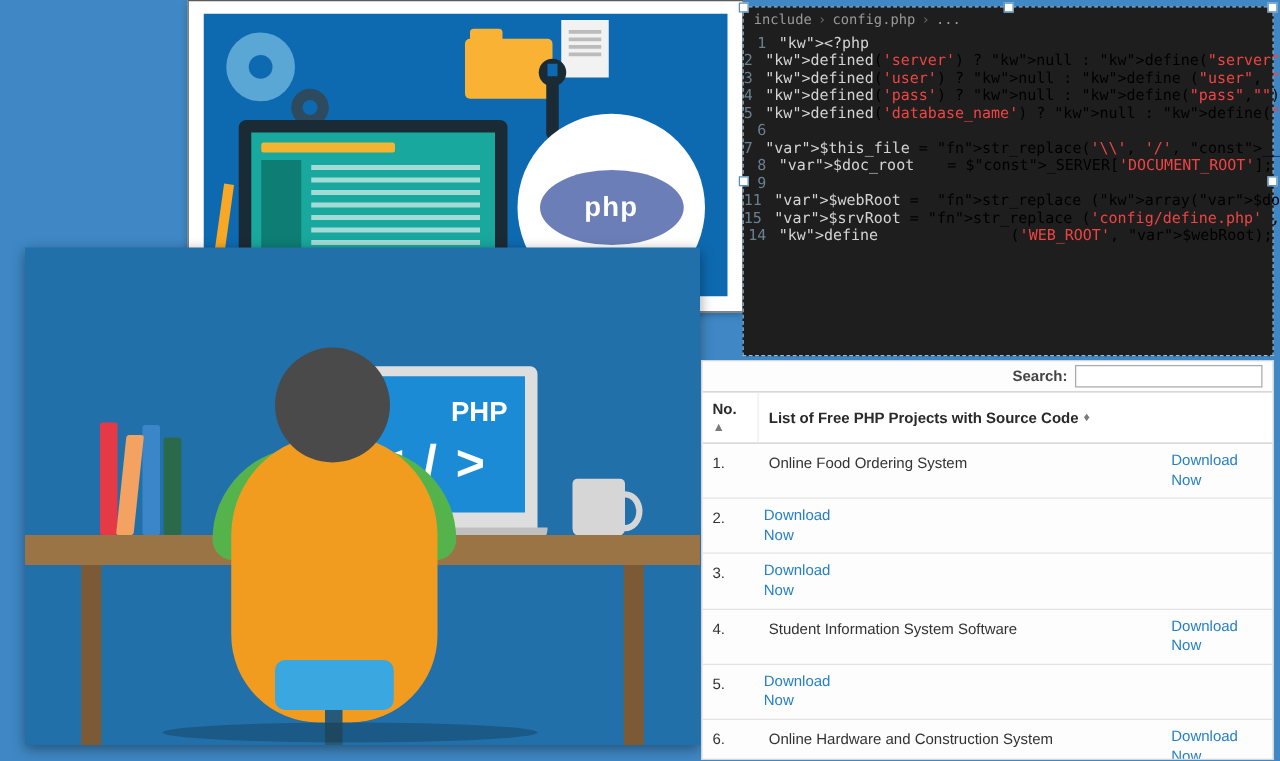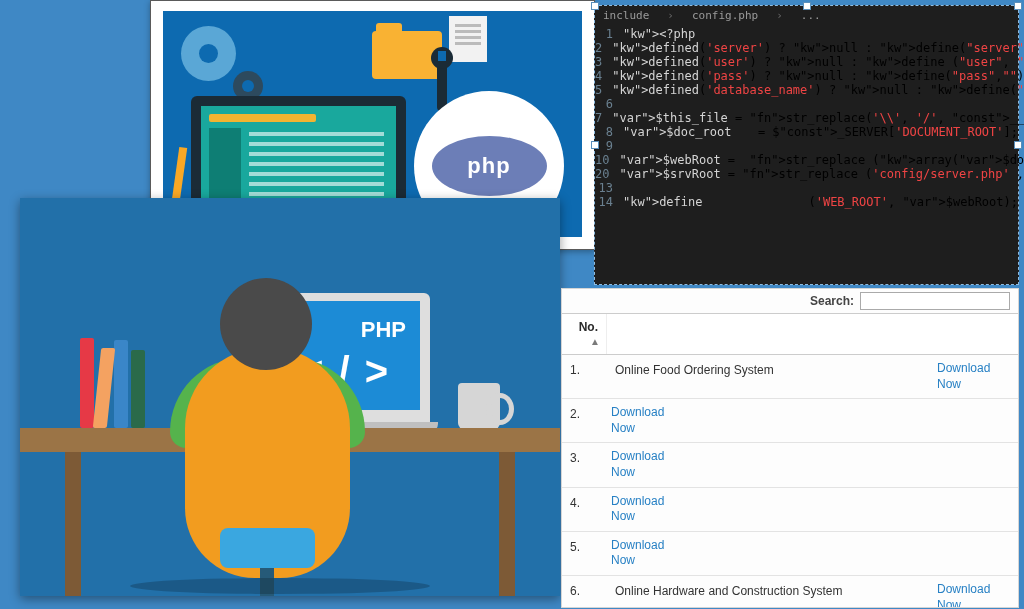--- a/index.html
+++ b/index.html
@@ -122,21 +122,21 @@
     font-family: Consolas, monospace;
     font-size:12px;
     border:1px dashed #8fbce0;
   }
   .editor-handle{position:absolute;width:8px;height:8px;background:#fff;border:1px solid #5a8fbb;}
   .eh-tl{left:-4px;top:-4px;} .eh-tr{right:-4px;top:-4px;}
   .eh-ml{left:-4px;top:50%;margin-top:-4px;} .eh-mr{right:-4px;top:50%;margin-top:-4px;}
   .eh-tm{left:50%;top:-4px;margin-left:-4px;}
   .breadcrumb{
     color:#9a9a9a; padding:3px 8px; font-size:11px;
-    display:flex; align-items:center; gap:18px;
+    display:flex; align-items:center; gap:5px;
   }
   .breadcrumb .chev{color:#6a6a6a;}
   .code-area{padding:2px 0 4px 0;}
   .code-line{display:flex;white-space:pre;}
   .gutter{width:28px;text-align:right;color:#6a8090;padding-right:10px;user-select:none;}
   .code{flex:1;color:#d4d4d4;} .str{color:#ef4444;}
 
   
   .proj {
     position:absolute; right:5px; top:288px;
@@ -153,21 +153,21 @@
     font-weight:bold; color:#444;
   }
   .proj-search input{
     width:150px; height:18px; border:1px solid #aaa;
     font-size:11px; padding:0 4px;
   }
   .proj-head{
     display:flex; background:#fff; border-top:1px solid #ccc;border-bottom:1px solid #ccc;
     font-weight:bold; color:#2a2a2a;
   }
-  .proj-head .c-no{width:45px;padding:6px 8px;border-right:1px solid #eee;text-align:right;}
+  .proj-head .c-no{width:45px;padding:6px 8px;border-right:1px solid #eee;}
   .proj-head .c-title{flex:1;padding:6px 8px;display:flex;align-items:center;gap:4px;}
   .proj-head .c-dl{width:85px;padding:6px 4px;}
   .sort-ic{color:#7a7a7a;font-size:10px;letter-spacing:-2px;}
   .proj-row{
     display:flex; border-bottom:1px solid #e3e3e3; min-height:40px;
   }
   .proj-row .c-no{width:45px;padding:8px;}
   .proj-row .c-title{flex:1;padding:8px;}
   .proj-row .c-dl{width:85px;padding:6px 4px;}
   .dl-link{color:#2780c4;cursor:pointer;line-height:1.3;}
@@ -238,54 +238,58 @@
   <div class="code-area" id="code-area">
       <div class="code-line"><span class="gutter">1</span><span class="code"><span class="&lt;span">"kw"</span>&gt;&lt;?php</span></div>
       <div class="code-line"><span class="gutter">2</span><span class="code"><span class="&lt;span">"kw"</span>&gt;defined</span>(<span class="str">'server'</span>) ? <span class="&lt;span">"kw"</span>&gt;null : <span class="&lt;span">"kw"</span>&gt;define(<span class="str">"server"</span>, );</div>
       <div class="code-line"><span class="gutter">3</span><span class="code"><span class="&lt;span">"kw"</span>&gt;defined</span>(<span class="str">'user'</span>) ? <span class="&lt;span">"kw"</span>&gt;null : <span class="&lt;span">"kw"</span>&gt;define (<span class="str">"user"</span>, <span class="str">"root"</span>) ;</div>
       <div class="code-line"><span class="gutter">4</span><span class="code"><span class="&lt;span">"kw"</span>&gt;defined</span>(<span class="str">'pass'</span>) ? <span class="&lt;span">"kw"</span>&gt;null : <span class="&lt;span">"kw"</span>&gt;define(<span class="str">"pass"</span>,<span class="str">""</span>);</div>
       <div class="code-line"><span class="gutter">5</span><span class="code"><span class="&lt;span">"kw"</span>&gt;defined</span>(<span class="str">'database_name'</span>) ? <span class="&lt;span">"kw"</span>&gt;null : <span class="&lt;span">"kw"</span>&gt;define(<span class="str">"database_name"</span>, ) ;</div>
       <div class="code-line"><span class="gutter">6</span><span class="code">&nbsp;</span></div>
       <div class="code-line"><span class="gutter">7</span><span class="code"><span class="&lt;span">"var"</span>&gt;$this_file</span> = <span class="&lt;span">"fn"</span>&gt;str_replace(<span class="str">'\\'</span>, <span class="str">'/'</span>, <span class="&lt;span">"const"</span>&gt;__File__) ;</div>
       <div class="code-line"><span class="gutter">8</span><span class="code"><span class="&lt;span">"var"</span>&gt;$doc_root</span> = $<span class="&lt;span">"const"</span>&gt;_SERVER[<span class="str">'DOCUMENT_ROOT'</span>];</div>
       <div class="code-line"><span class="gutter">9</span><span class="code">&nbsp;</span></div>
-      <div class="code-line"><span class="gutter">10</span><span class="code"><span class="&lt;span">"var"</span>&gt;$webRoot</span> =  <span class="&lt;span">"fn"</span>&gt;str_replace (<span class="&lt;span">"kw"</span>&gt;array(<span class="&lt;span">"var"</span>&gt;$doc_root, ) ,  , &gt;$this_</div>
-      <div class="code-line"><span class="gutter">20</span><span class="code"><span class="&lt;span">"var"</span>&gt;$srvRoot</span> = <span class="&lt;span">"fn"</span>&gt;str_replace (<span class="str">'config/server.php'</span> ,, &gt;$this_file);</div>
-      <div class="code-line"><span class="gutter">13</span><span class="code">&nbsp;</span></div>
+      <div class="code-line"><span class="gutter">11</span><span class="code"><span class="&lt;span">"var"</span>&gt;$webRoot</span> =  <span class="&lt;span">"fn"</span>&gt;str_replace (<span class="&lt;span">"kw"</span>&gt;array(<span class="&lt;span">"var"</span>&gt;$doc_root, ) ,  , &gt;$this_</div>
+      <div class="code-line"><span class="gutter">15</span><span class="code"><span class="&lt;span">"var"</span>&gt;$srvRoot</span> = <span class="&lt;span">"fn"</span>&gt;str_replace (<span class="str">'config/define.php'</span> ,, &gt;$this_file);</div>
       <div class="code-line"><span class="gutter">14</span><span class="code"><span class="&lt;span">"kw"</span>&gt;define</span>(<span class="str">'WEB_ROOT'</span>, <span class="&lt;span">"var"</span>&gt;$webRoot);</div>
     </div>
 </div>
 
 <div class="proj">
   <div class="proj-search">
     <span>Search:</span>
     <input type="text" value="" style="">
   </div>
   <div class="proj-head">
     <div class="c-no">
       <span>No.</span>
       <span class="sort-ic">▲</span>
     </div>
+    <div class="c-title">
+      <span>List of Free PHP Projects with Source Code</span>
+      <span class="sort-ic">♦</span>
+    </div>
   </div>
   <div id="proj-body">
       <div class="proj-row">
         <div class="c-no">1.</div>
         <div class="c-title">Online Food Ordering System</div>
         <div class="c-dl"><span class="dl-link">Download Now</span></div>
       </div>
       <div class="proj-row">
         <div class="c-no">2.</div>
         <div class="c-dl"><span class="dl-link">Download Now</span></div>
       </div>
       <div class="proj-row">
         <div class="c-no">3.</div>
         <div class="c-dl"><span class="dl-link">Download Now</span></div>
       </div>
       <div class="proj-row">
         <div class="c-no">4.</div>
+        <div class="c-title">Student Information System Software</div>
         <div class="c-dl"><span class="dl-link">Download Now</span></div>
       </div>
       <div class="proj-row">
         <div class="c-no">5.</div>
         <div class="c-dl"><span class="dl-link">Download Now</span></div>
       </div>
       <div class="proj-row">
         <div class="c-no">6.</div>
         <div class="c-title">Online Hardware and Construction System</div>
         <div class="c-dl"><span class="dl-link">Download Now</span></div>

